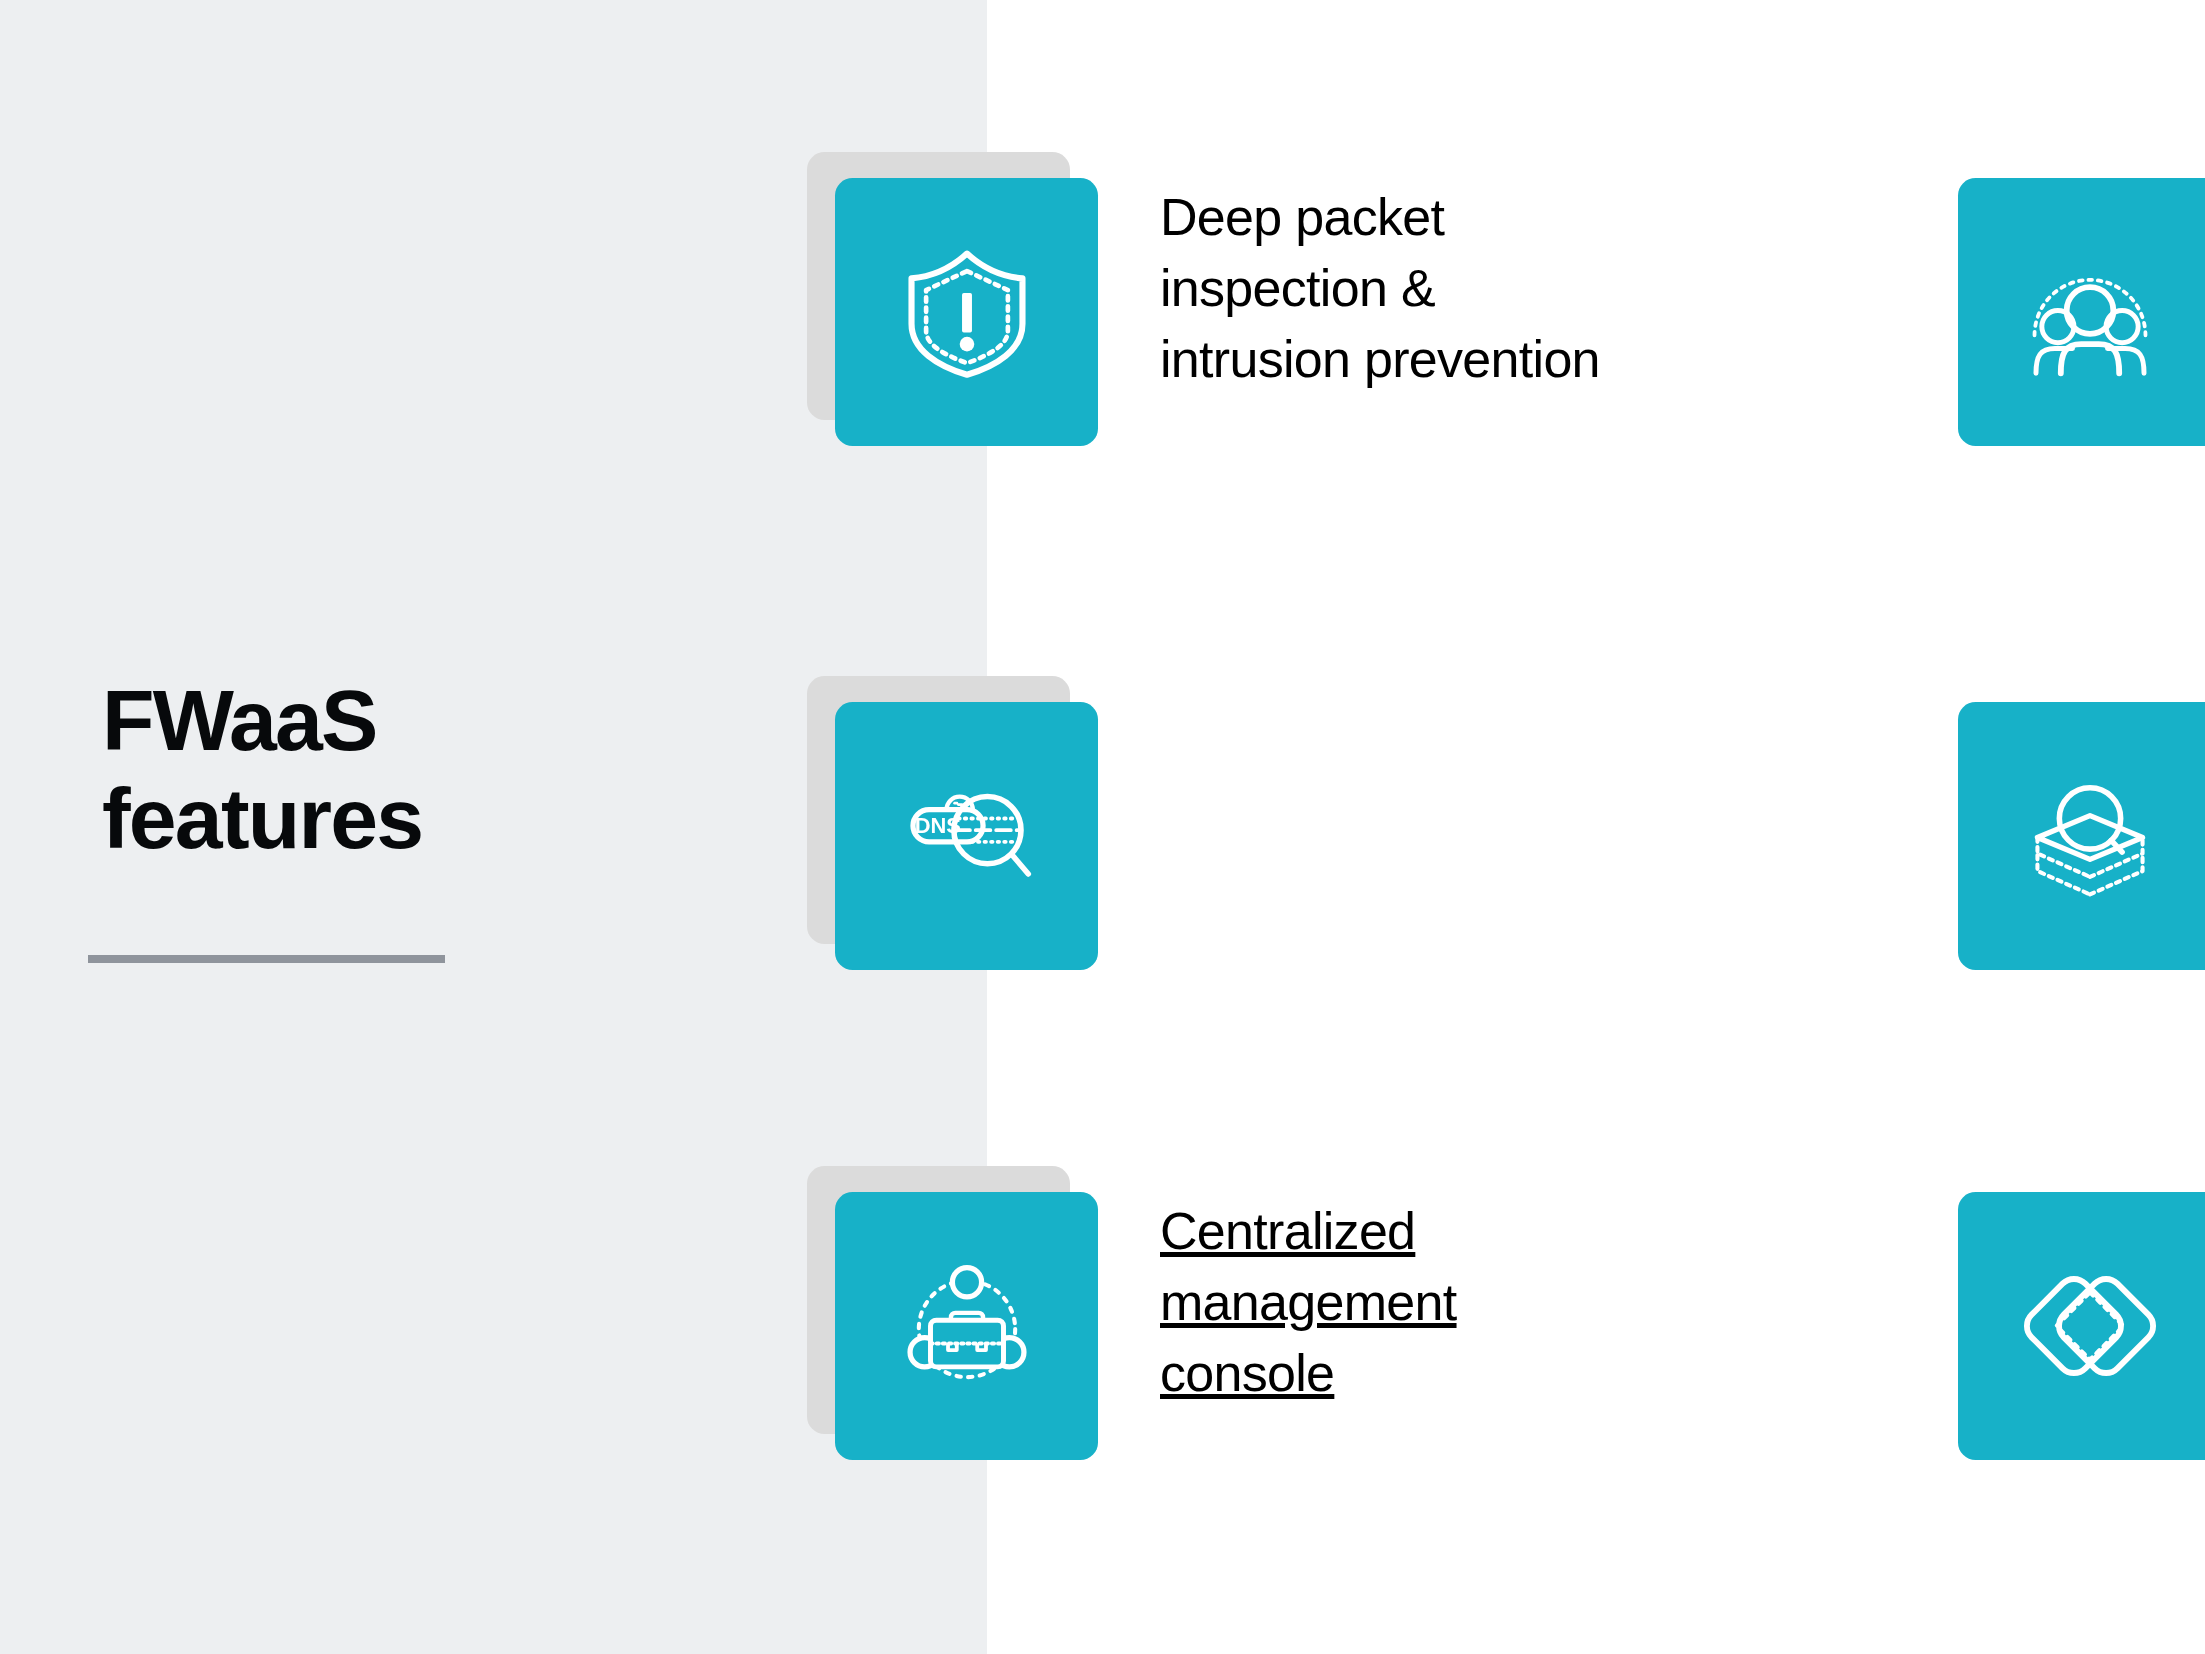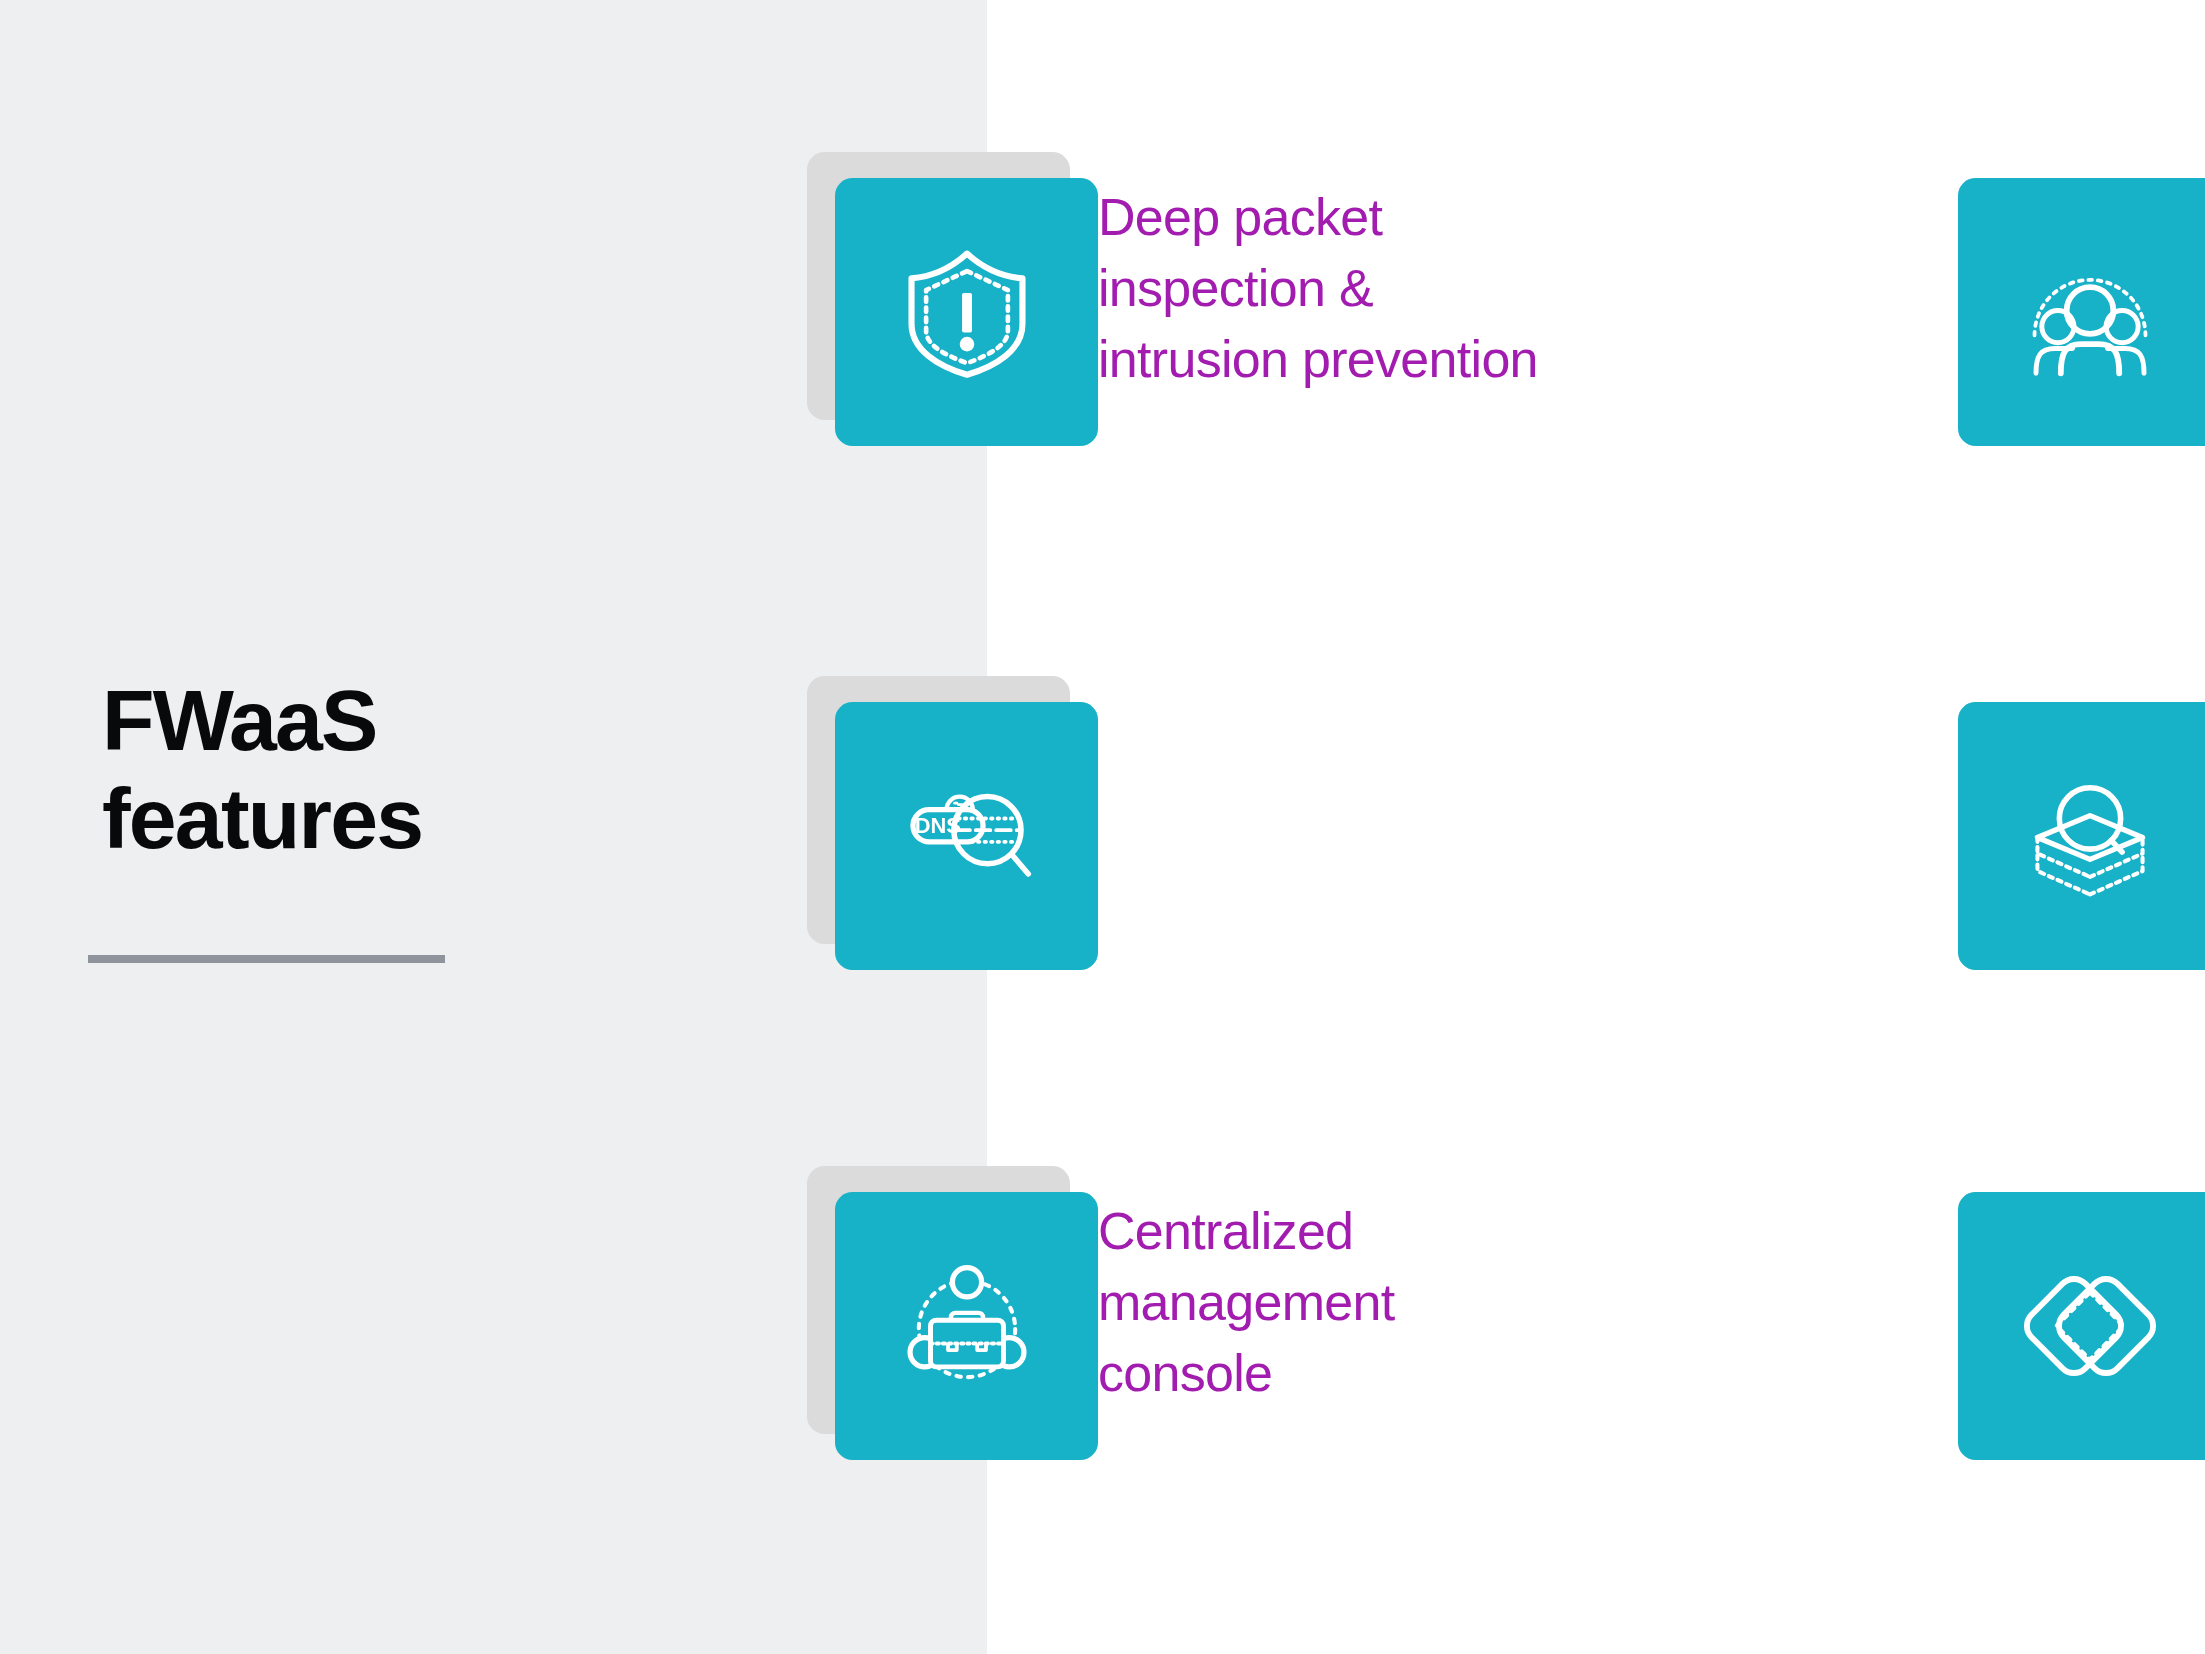--- a/index.html
+++ b/index.html
@@ -68,21 +68,21 @@
     display: flex;
     align-items: flex-start;
   }
 
   
   .col-1 { left: 835px; }
   .col-2 { left: 1958px; }
   
   .row-1 { top: 178px; }
   .row-2 { top: 702px; }
-  .row-3 { top: 1192px; }
+  .row-3 { top: 1192px; text-decoration: underline; }
 
   .tile-wrap {
     position: relative;
     width: 263px;
     height: 268px;
     flex: 0 0 auto;
   }
   .tile-shadow {
     position: absolute;
     left: -28px;
@@ -105,25 +105,26 @@
     justify-content: center;
   }
   .tile svg {
     width: 146px;
     height: 146px;
     display: block;
   }
 
   .feature-label {
     margin: 0;
+    padding-left: 62px;
     padding-top: 3.5px;
     font-size: 52px;
     line-height: 1.37;
     font-weight: 400;
-    color: #a21caf;
+    color: #000000;
     letter-spacing: -0.7px;
     white-space: pre-line;
     max-width: 750px;
   }
 </style>
 </head>
 <body>
 
 <div class="slide">
 

